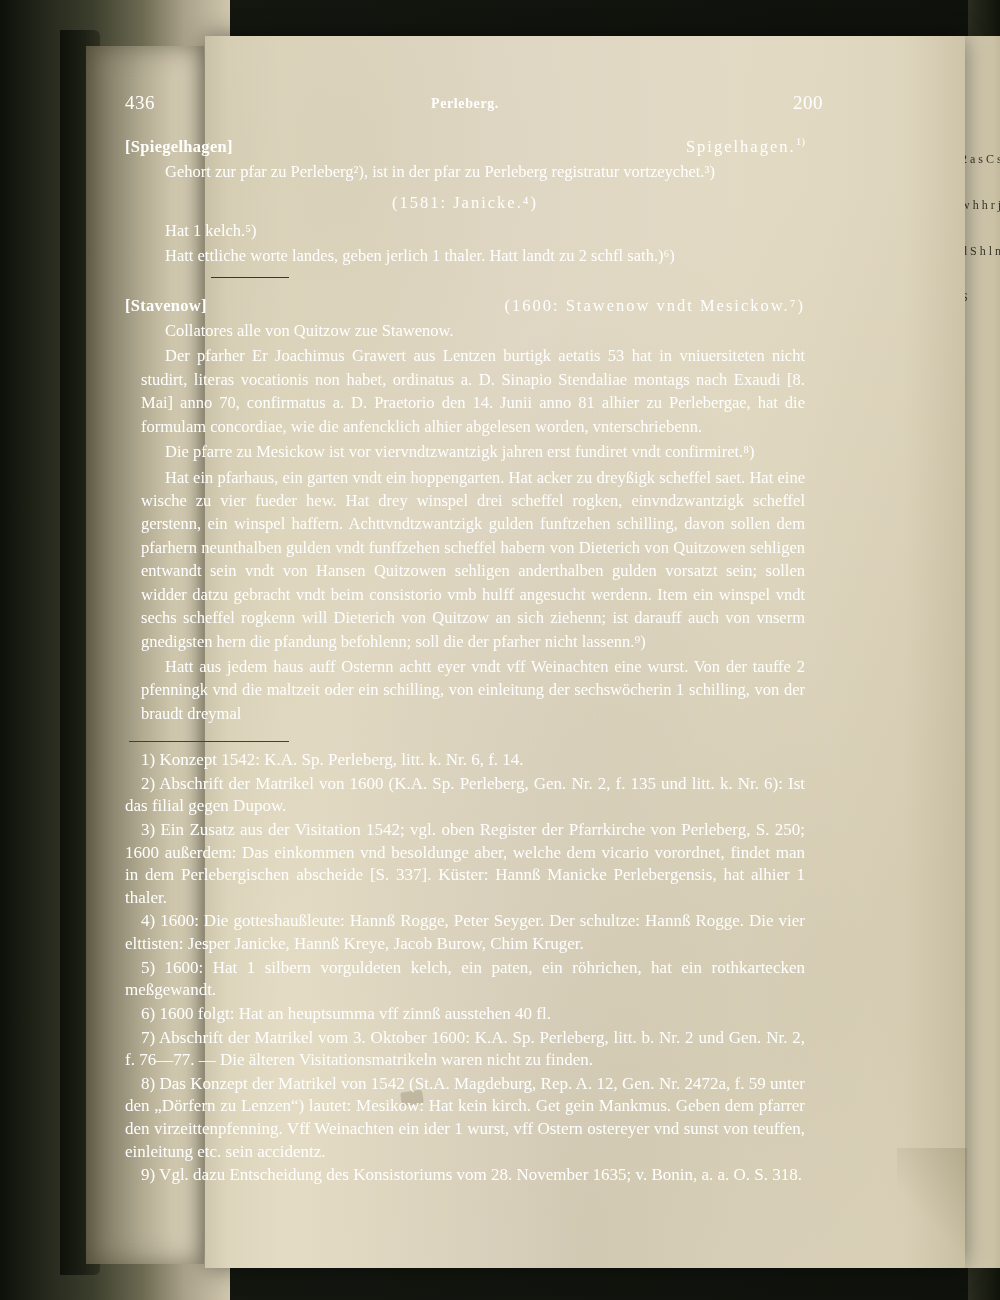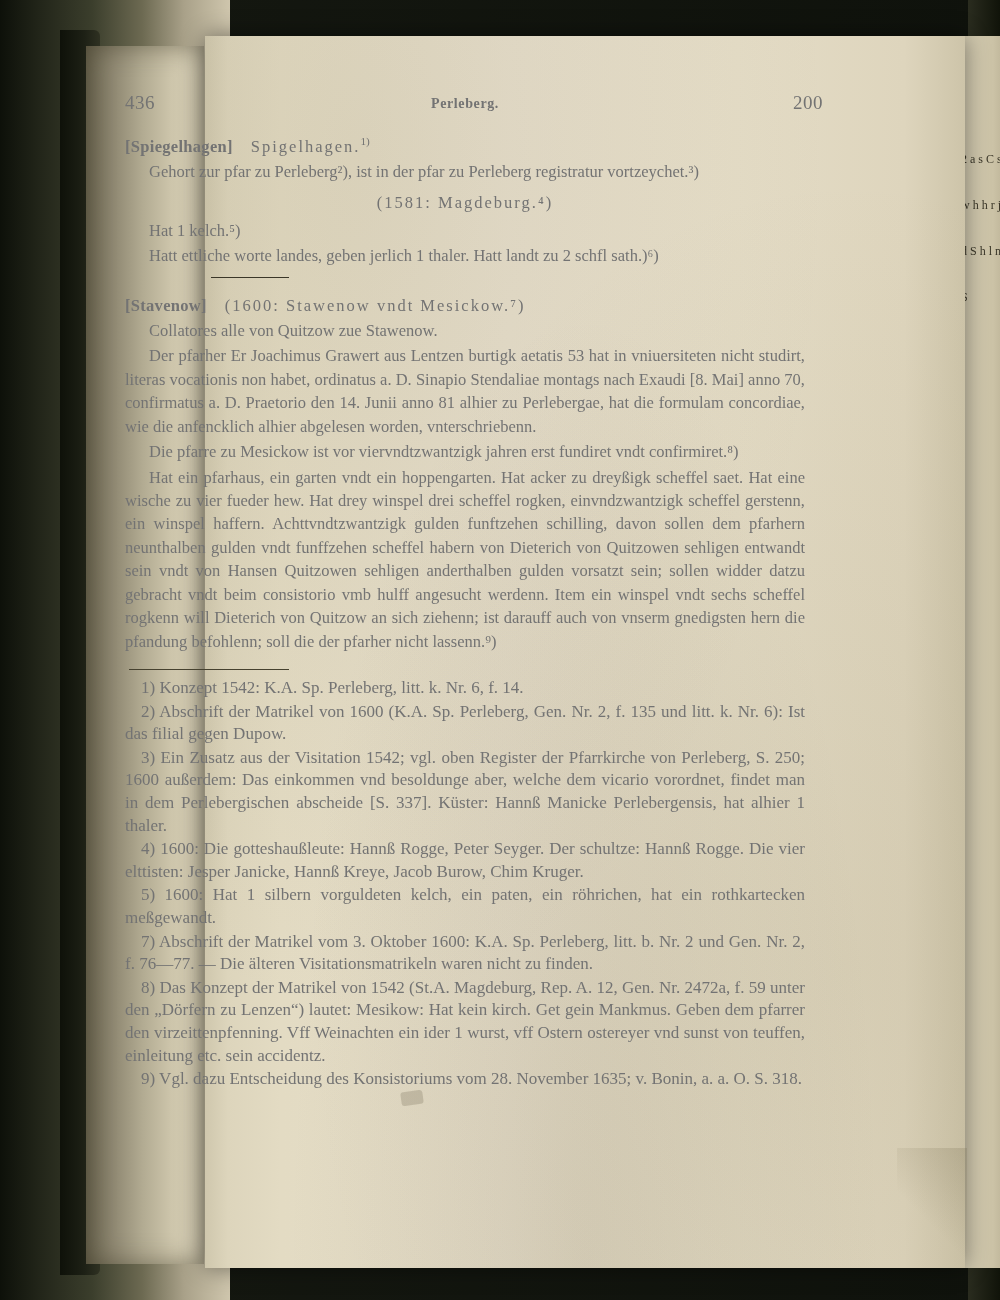--- a/index.html
+++ b/index.html
@@ -80,21 +80,21 @@
       radial-gradient(ellipse at 20% 10%, rgba(120,110,78,0.10), transparent 55%),
       radial-gradient(ellipse at 85% 75%, rgba(140,128,92,0.12), transparent 60%),
       radial-gradient(ellipse at 50% 100%, rgba(110,100,70,0.14), transparent 55%);
     pointer-events: none;
   }
 
   .content {
     position: absolute;
     left: 125px; top: 92px;
     width: 680px;
-    color: #737373;
+    color: #ffffff;
   }
 
   
   .hdr {
     position: relative;
     height: 26px;
     margin-bottom: 10px;
   }
   .hdr .folio-left {
     position: absolute; left: 0; top: 0;
@@ -114,39 +114,40 @@
     letter-spacing: 0.5px;
     margin-left: 36px;
   }
 
   
   .body {
     font-size: 16.5px;
     line-height: 1.42;
     text-align: justify;
   }
-  .body p { margin: 0 0 2px 0; }
+  .body p { margin: 0 0 2px 16px; }
   .indent { text-indent: 24px; }
   .bracket-name {
     font-weight: bold;
     letter-spacing: 0.3px;
   }
   .spaced {
     letter-spacing: 2.0px;
   }
   .centered-head {
     text-align: center;
     font-size: 16.5px;
     margin: 8px 0 4px 0;
   }
   .head-row {
     display: flex;
     align-items: baseline;
     gap: 18px;
     margin: 16px 0 2px 0;
+    justify-content: space-between;
   }
   sup { font-size: 0.68em; }
   .rule {
     width: 78px;
     border: 0;
     border-top: 1px solid #3a3628;
     margin: 9px 0 10px 86px;
   }
 
   
@@ -235,45 +236,47 @@
 
       <div class="head-row">
         <span class="bracket-name">[Spiegelhagen]</span>
         <span>
           <span class="spaced">Spigelhagen.</span><sup>1)</sup>
         </span>
       </div>
       <p class="indent">Gehort zur pfar zu Perleberg²), ist in der pfar zu Perleberg registratur vortzeychet.³)</p>
 
       <div class="centered-head">
-        <span class="spaced">(1581: Magdeburg.⁴)</span>
+        <span class="spaced">(1581: Janicke.⁴)</span>
       </div>
 
       <p class="indent">Hat 1 kelch.⁵)</p>
       <p class="indent">Hatt ettliche worte landes, geben jerlich 1 thaler.   Hatt landt zu 2 schfl sath.)⁶)</p>
 
       <hr class="rule">
 
       <div class="head-row">
         <span class="bracket-name">[Stavenow]</span>
         <span class="spaced">(1600: Stawenow vndt Mesickow.⁷)</span>
       </div>
 
       <p class="indent">Collatores alle von Quitzow zue Stawenow.</p>
       <p class="indent">Der pfarher Er Joachimus Grawert aus Lentzen burtigk aetatis 53 hat in vniuersiteten nicht studirt, literas vocationis non habet, ordinatus a. D. Sinapio Stendaliae montags nach Exaudi [8. Mai] anno 70, confirmatus a. D. Praetorio den 14. Junii anno 81 alhier zu Perlebergae, hat die formulam concordiae, wie die anfencklich alhier abgelesen worden, vnterschriebenn.</p>
       <p class="indent">Die pfarre zu Mesickow ist vor viervndtzwantzigk jahren erst fundiret vndt confirmiret.⁸)</p>
       <p class="indent">Hat ein pfarhaus, ein garten vndt ein hoppengarten.  Hat acker zu dreyßigk scheffel saet.  Hat eine wische zu vier fueder hew.  Hat drey winspel drei scheffel rogken, einvndzwantzigk scheffel gerstenn, ein winspel haffern.  Achttvndtzwantzigk gulden funftzehen schilling, davon sollen dem pfarhern neunthalben gulden vndt funffzehen scheffel habern von Dieterich von Quitzowen sehligen entwandt sein vndt von Hansen Quitzowen sehligen anderthalben gulden vorsatzt sein; sollen widder datzu gebracht vndt beim consistorio vmb hulff angesucht werdenn. Item ein winspel vndt sechs scheffel rogkenn will Dieterich von Quitzow an sich ziehenn; ist darauff auch von vnserm gnedigsten hern die pfandung befohlenn; soll die der pfarher nicht lassenn.⁹)</p>
+      <p class="indent">Hatt aus jedem haus auff Osternn achtt eyer vndt vff Weinachten eine wurst.  Von der tauffe 2 pfenningk vnd die maltzeit oder ein schilling, von einleitung der sechswöcherin 1 schilling, von der braudt dreymal</p>
     </div>
 
     <hr class="fn-rule">
 
     <div class="notes">
       <p class="ind">1) Konzept 1542: K.A. Sp. Perleberg, litt. k. Nr. 6, f. 14.</p>
       <p class="ind">2) Abschrift der Matrikel von 1600 (K.A. Sp. Perleberg, Gen. Nr. 2, f. 135 und litt. k. Nr. 6): Ist das filial gegen Dupow.</p>
       <p class="ind">3) Ein Zusatz aus der Visitation 1542; vgl. oben Register der Pfarrkirche von Perleberg, S. 250; 1600 außerdem: Das einkommen vnd besoldunge aber, welche dem vicario vorordnet, findet man in dem Perlebergischen abscheide [S. 337].  Küster: Hannß Manicke Perlebergensis, hat alhier 1 thaler.</p>
       <p class="ind">4) 1600: Die gotteshaußleute: Hannß Rogge, Peter Seyger.  Der schultze: Hannß Rogge.  Die vier elttisten: Jesper Janicke, Hannß Kreye, Jacob Burow, Chim Kruger.</p>
       <p class="ind">5) 1600: Hat 1 silbern vorguldeten kelch, ein paten, ein röhrichen, hat ein rothkartecken meßgewandt.</p>
+      <p class="ind">6) 1600 folgt: Hat an heuptsumma vff zinnß ausstehen 40 fl.</p>
       <p class="ind">7) Abschrift der Matrikel vom 3. Oktober 1600: K.A. Sp. Perleberg, litt. b. Nr. 2 und Gen. Nr. 2, f. 76—77. — Die älteren Visitationsmatrikeln waren nicht zu finden.</p>
       <p class="ind">8) Das Konzept der Matrikel von 1542 (St.A. Magdeburg, Rep. A. 12, Gen. Nr. 2472a, f. 59 unter den „Dörfern zu Lenzen“) lautet: Mesikow: Hat kein kirch.  Get gein Mankmus.  Geben dem pfarrer den virzeittenpfenning.  Vff Weinachten ein ider 1 wurst, vff Ostern ostereyer vnd sunst von teuffen, einleitung etc. sein accidentz.</p>
       <p class="ind">9) Vgl. dazu Entscheidung des Konsistoriums vom 28. November 1635; v. Bonin, a. a. O. S. 318.</p>
     </div>
   </div>
 </div>
 
 </body></html>

